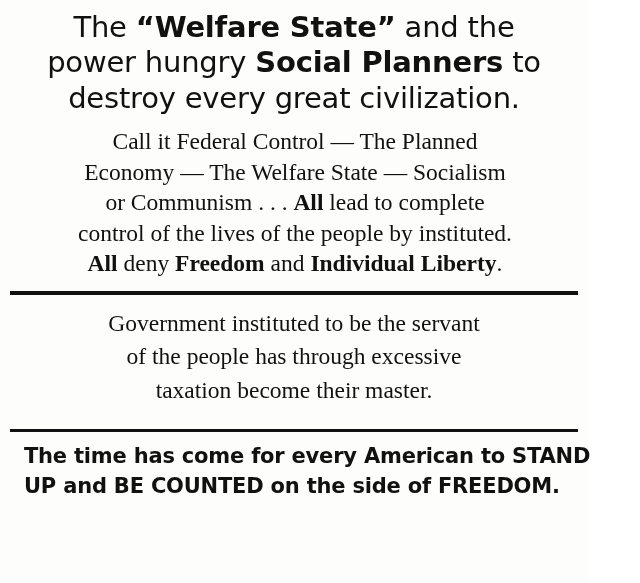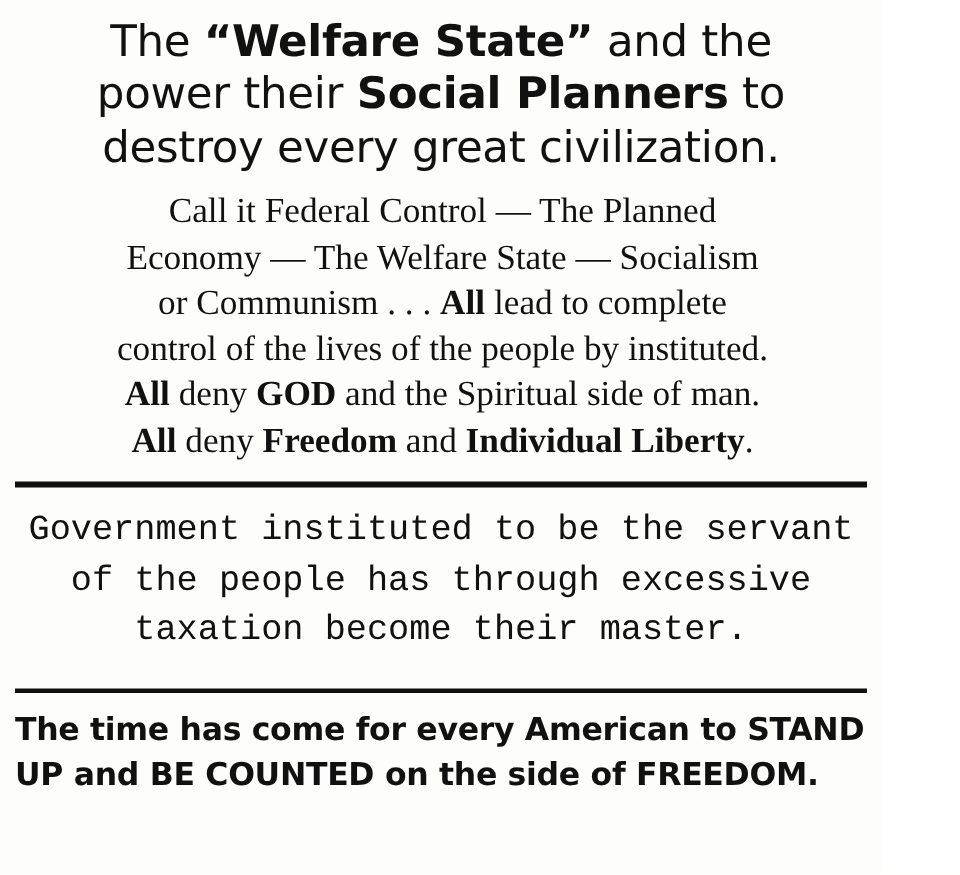--- a/index.html
+++ b/index.html
@@ -69,71 +69,67 @@
     font-family: "Liberation Serif", serif;
     font-size: 23.5px;
     line-height: 1.42;
     text-align: center;
     padding: 12px 18px 12px 18px;
     color: #111;
   }
   .statement .ln {
     display: block;
     white-space: nowrap;
-    font-family: Liberation Mono, monospace;
   }
 
   
   .cta {
     font-family: "DejaVu Sans", sans-serif;
     font-weight: bold;
     font-size: 21px;
     line-height: 1.42;
     text-align: left;
-    padding: 10px 10px 6px 10px;
+    padding: 10px 10px 6px 24px;
     color: #111;
     letter-spacing: -0.2px;
   }
   .cta .ln {
     display: block;
     white-space: nowrap;
   }
 </style>
 </head>
 <body>
 
 <div class="page">
 
   <div class="headline">
     <span class="ln">
       <span>The </span><b>“Welfare State”</b><span> and the</span>
     </span>
     <span class="ln">
-      <span>power their </span><b>Social Planners</b><span> to</span>
+      <span>power hungry </span><b>Social Planners</b><span> to</span>
     </span>
     <span class="ln">
       <span>destroy every great civilization.</span>
     </span>
   </div>
 
   <div class="body-block">
     <span class="ln">
       <span>Call it Federal Control — The  Planned</span>
     </span>
     <span class="ln">
       <span>Economy — The Welfare State — Socialism</span>
     </span>
     <span class="ln">
       <span>or Communism . . . </span><b>All</b><span> lead to complete</span>
     </span>
     <span class="ln">
       <span>control of the lives of the people by instituted.</span>
-    </span>
-    <span class="ln">
-      <b>All</b><span> deny </span><b>GOD</b><span> and the Spiritual side of man.</span>
     </span>
     <span class="ln">
       <b>All</b><span> deny </span><b>Freedom</b><span> and </span><b>Individual Liberty</b><span>.</span>
     </span>
   </div>
 
   <div class="rule"></div>
 
   <div class="statement">
     <span class="ln">Government instituted to be the servant</span>

